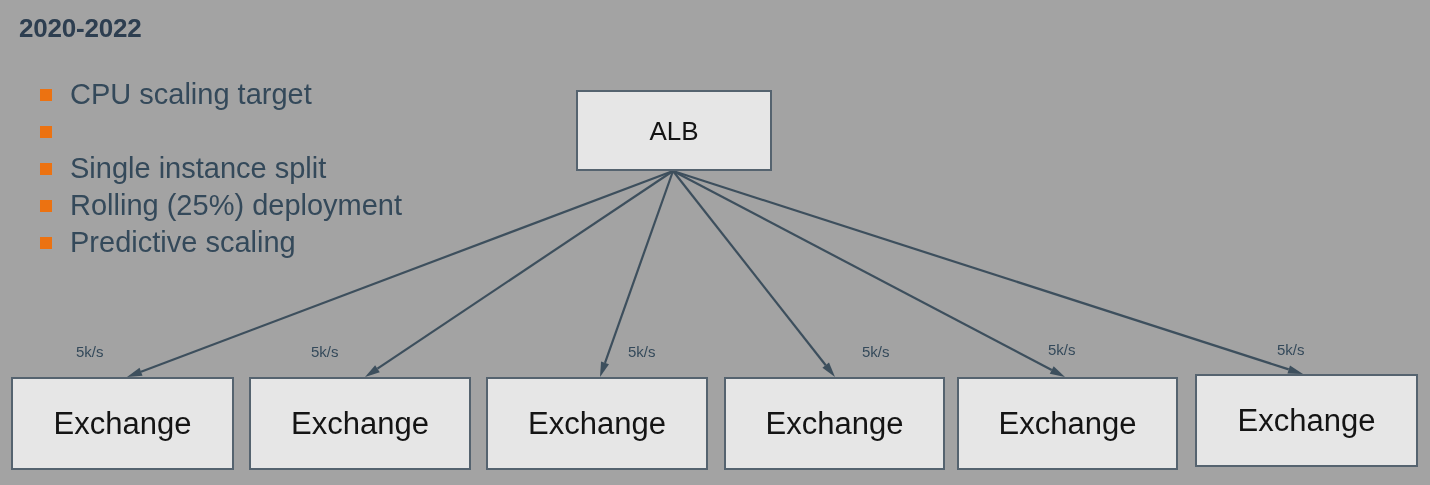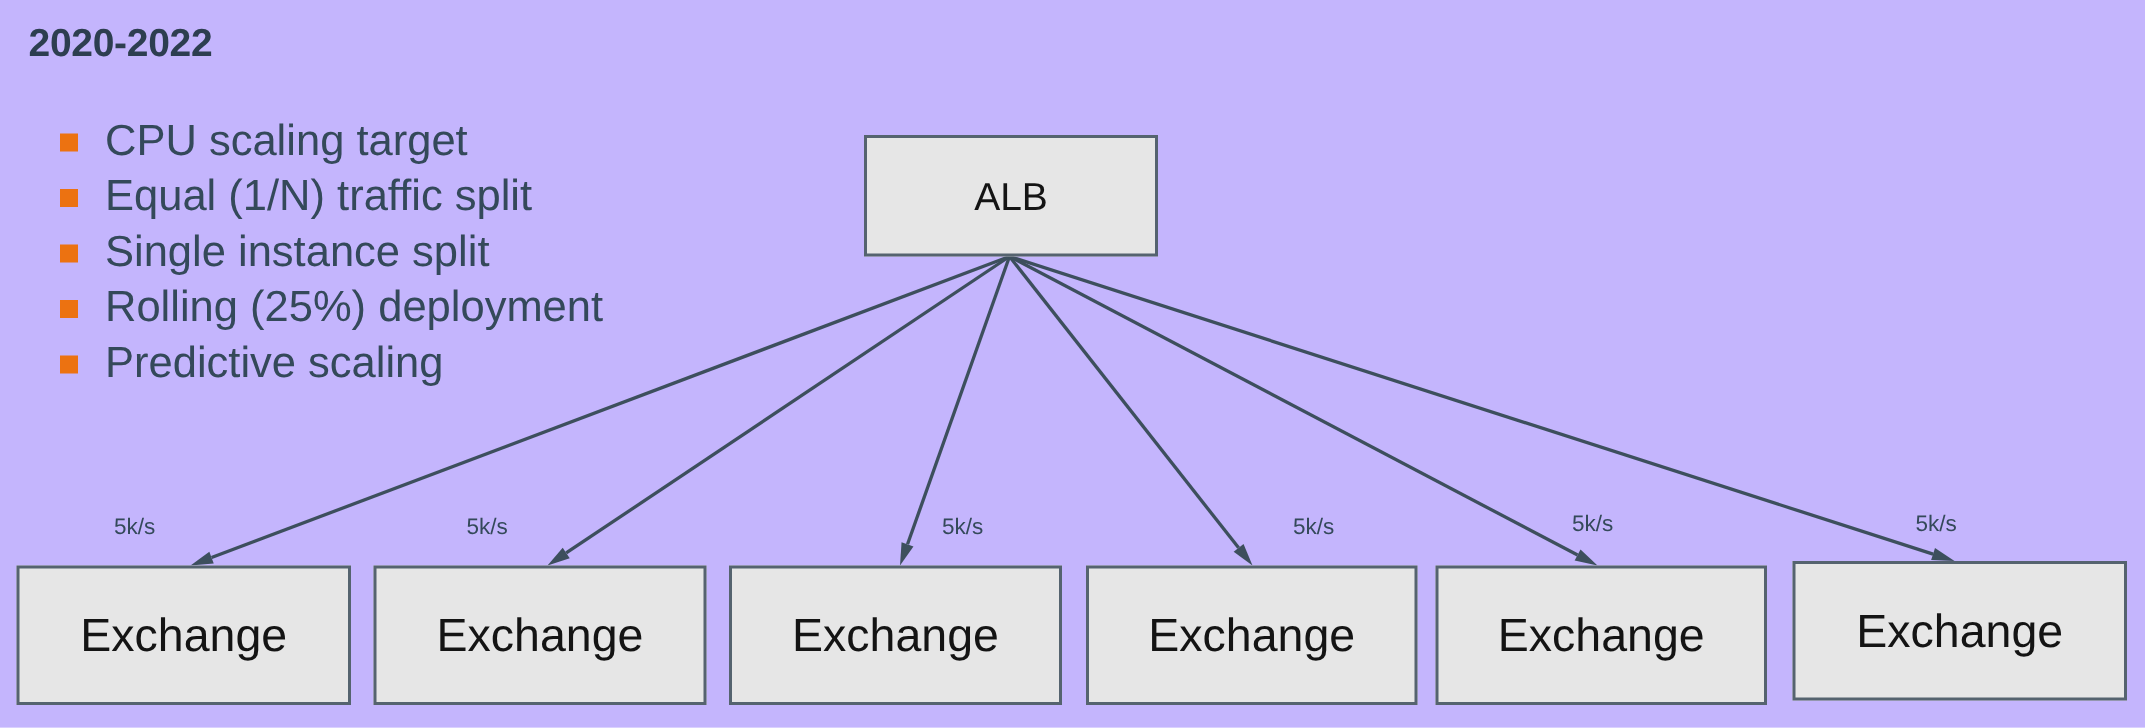--- a/index.html
+++ b/index.html
@@ -10,21 +10,21 @@
   body {
     width: 1430px;
     height: 485px;
     font-family: "Liberation Sans", sans-serif;
     overflow: hidden;
   }
   #canvas {
     position: relative;
     width: 1430px;
     height: 485px;
-    background: #c4b5fd;
+    background: #a3a3a3;
   }
 
   
   .slide-title {
     position: absolute;
     left: 19px;
     top: 13px;
     font-size: 26px;
     font-weight: 600;
     letter-spacing: -0.2px;
@@ -106,21 +106,20 @@
 
   <div class="slide-title">2020-2022</div>
 
   <ul class="bullet-list">
     <li class="bullet-row">
       <span class="bullet-marker"></span>
       <span class="bullet-text">CPU scaling target</span>
     </li>
     <li class="bullet-row">
       <span class="bullet-marker"></span>
-      <span class="bullet-text">Equal (1/N) traffic split</span>
     </li>
     <li class="bullet-row">
       <span class="bullet-marker"></span>
       <span class="bullet-text">Single instance split</span>
     </li>
     <li class="bullet-row">
       <span class="bullet-marker"></span>
       <span class="bullet-text">Rolling (25%) deployment</span>
     </li>
     <li class="bullet-row">

